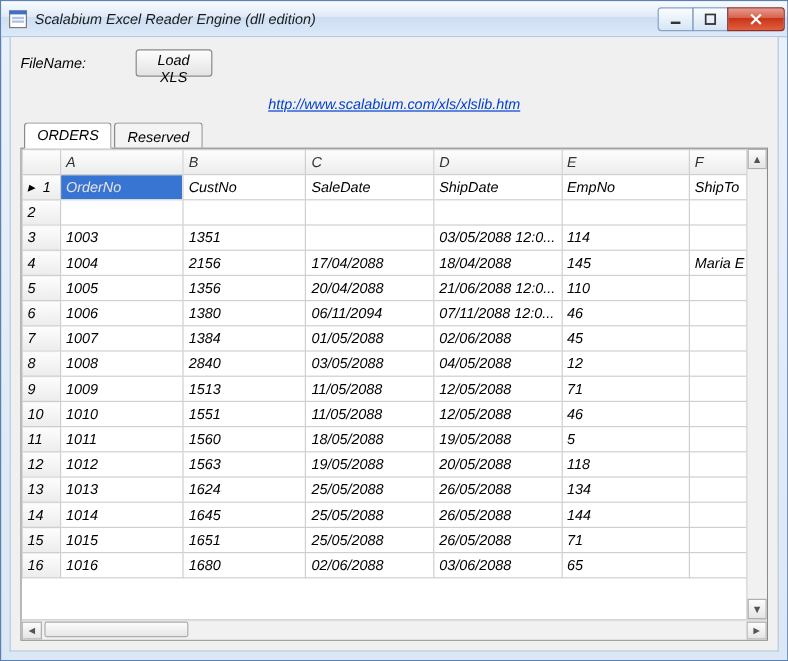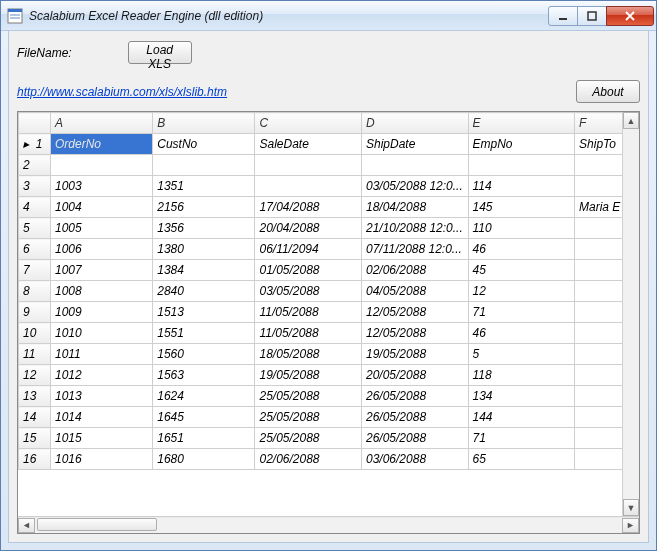--- a/index.html
+++ b/index.html
@@ -61,21 +61,21 @@
     background:#f0f0f0;
     margin: 0 7px 7px;
     border:1px solid #b6c8df;
     border-top:none;
     display:flex;
     flex-direction:column;
     padding:10px 8px 8px;
     overflow:hidden;
   }
   .row-top {
-    display:flex; align-items:center; gap:23px; margin-bottom:4px;
+    display:flex; align-items:center; gap:8px; margin-bottom:4px;
   }
   .label-fn { white-space:nowrap; }
   .path-input {
     flex:1; height:22px; border:1px solid #a0a0a0;
     background:#fff; padding:0 4px; font:inherit;
   }
   .btn {
     height:23px; min-width:64px;
     border:1px solid #8a8a8a;
     background:linear-gradient(#fdfdfd,#e3e3e3);
@@ -175,25 +175,26 @@
     </div>
   </div>
 
   <div class="client">
     <div class="row-top">
       <span class="label-fn">FileName:</span>
       <button class="btn btn-right-col">Load XLS</button>
     </div>
     <div class="row-link">
       <a class="link">http://www.scalabium.com/xls/xlslib.htm</a>
-      <div class="right-btns">
-        <button class="btn btn-right-col">About</button>
-      </div>
-    </div>
-
+    </div>
+
+    <div class="tabstrip">
+      <button class="tab active">ORDERS</button>
+      <button class="tab">Reserved</button>
+    </div>
 
     <div class="grid-host">
       <div class="grid-scroll">
         <table class="grid" id="grid-table">
           <thead>
             <tr>
               <th class="col-rowhdr"></th>
               <th class="col-A">A</th>
               <th class="col-B">B</th>
               <th class="col-C">C</th>
@@ -237,21 +238,21 @@
                 <td class="col-C">17/04/2088</td>
                 <td class="col-D">18/04/2088</td>
                 <td class="col-E">145</td>
                 <td class="col-F">Maria E</td>
               </tr>
               <tr>
                 <td class="rowind">5</td>
                 <td class="col-A">1005</td>
                 <td class="col-B">1356</td>
                 <td class="col-C">20/04/2088</td>
-                <td class="col-D">21/10/2088 12:0...</td>
+                <td class="col-D">21/06/2088 12:0...</td>
                 <td class="col-E">110</td>
                 <td class="col-F"></td>
               </tr>
               <tr>
                 <td class="rowind">6</td>
                 <td class="col-A">1006</td>
                 <td class="col-B">1380</td>
                 <td class="col-C">06/11/2094</td>
                 <td class="col-D">07/11/2088 12:0...</td>
                 <td class="col-E">46</td>

